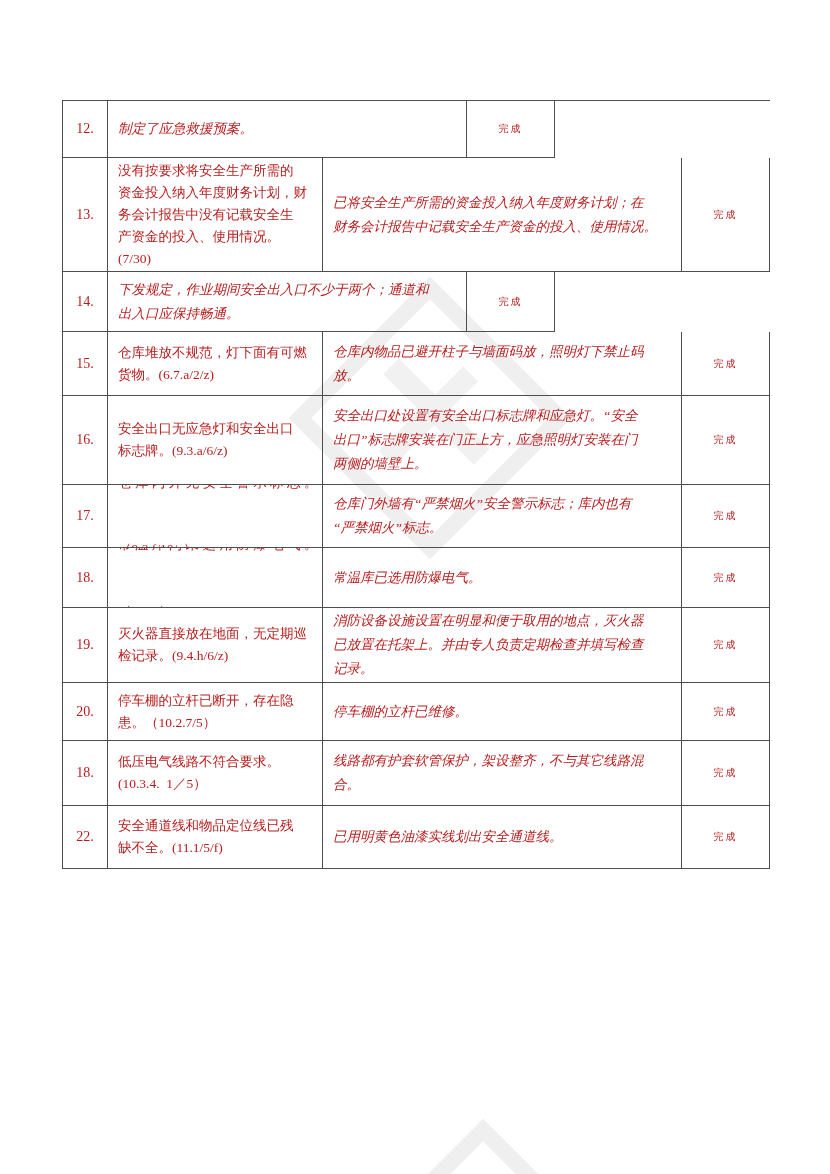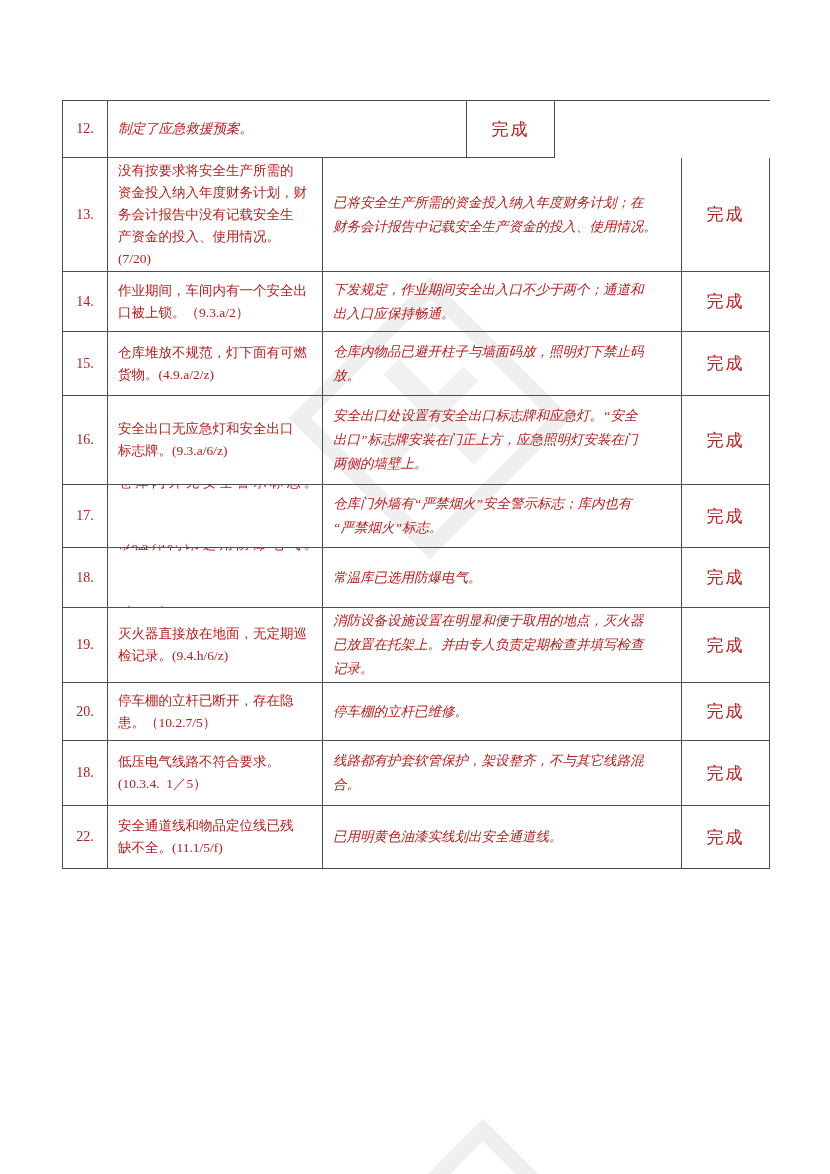--- a/index.html
+++ b/index.html
@@ -17,21 +17,21 @@
     border-top: 1px solid #4d4d4d; border-left: 1px solid #4d4d4d;
   }
   .row { display: flex; }
   .cell {
     border-right: 1px solid #4d4d4d; border-bottom: 1px solid #4d4d4d;
     display: flex; align-items: center; overflow: hidden; background: transparent;
   }
   .c-num  { width: 45px;  justify-content: center; font-size: 14px; }
   .c-prob { width: 215px; padding: 0 6px 0 10px; }
   .c-fix  { width: 359px; padding: 0 6px 0 10px; font-style: italic; }
-  .c-stat { width: 88px;  justify-content: center; font-size: 17px; letter-spacing: 2px; }
+  .c-stat { width: 88px;  justify-content: center; font-size: 10px; letter-spacing: 2px; }
   .txt { white-space: pre; font-size: 13.5px; }
   .c-prob .txt { line-height: 22px; }
   .c-fix  .txt { line-height: 24px; }
   .pline { line-height: 22px; }
   .spread { line-height: 22px; letter-spacing: 3.4px; }
   
   .wm {
     position: absolute; z-index: 1;
     border: 16px solid #efefef; transform: rotate(45deg);
   }
@@ -64,47 +64,43 @@
       <div class="cell c-stat">完成</div>
     </div>
 
     <div class="row" style="height:114px">
       <div class="cell c-num">13.</div>
       <div class="cell c-prob">
           <div class="txt">没有按要求将安全生产所需的
 资金投入纳入年度财务计划，财
 务会计报告中没有记载安全生
 产资金的投入、使用情况。
-(7/20)</div>
+(7/30)</div>
         </div>
       <div class="cell c-fix">
           <div class="txt">已将安全生产所需的资金投入纳入年度财务计划；在
 财务会计报告中记载安全生产资金的投入、使用情况。</div>
         </div>
       <div class="cell c-stat">完成</div>
     </div>
 
     <div class="row" style="height:60px">
       <div class="cell c-num">14.</div>
-      <div class="cell c-prob">
-          <div class="txt">作业期间，车间内有一个安全出
-口被上锁。（9.3.a/2）</div>
-        </div>
       <div class="cell c-fix">
           <div class="txt">下发规定，作业期间安全出入口不少于两个；通道和
 出入口应保持畅通。</div>
         </div>
       <div class="cell c-stat">完成</div>
     </div>
 
     <div class="row" style="height:64px">
       <div class="cell c-num">15.</div>
       <div class="cell c-prob">
           <div class="txt">仓库堆放不规范，灯下面有可燃
-货物。(4.9.a/2/z)</div>
+货物。(6.7.a/2/z)</div>
         </div>
       <div class="cell c-fix">
           <div class="txt">仓库内物品已避开柱子与墙面码放，照明灯下禁止码
 放。</div>
         </div>
       <div class="cell c-stat">完成</div>
     </div>
 
     <div class="row" style="height:89px">
       <div class="cell c-num">16.</div>

